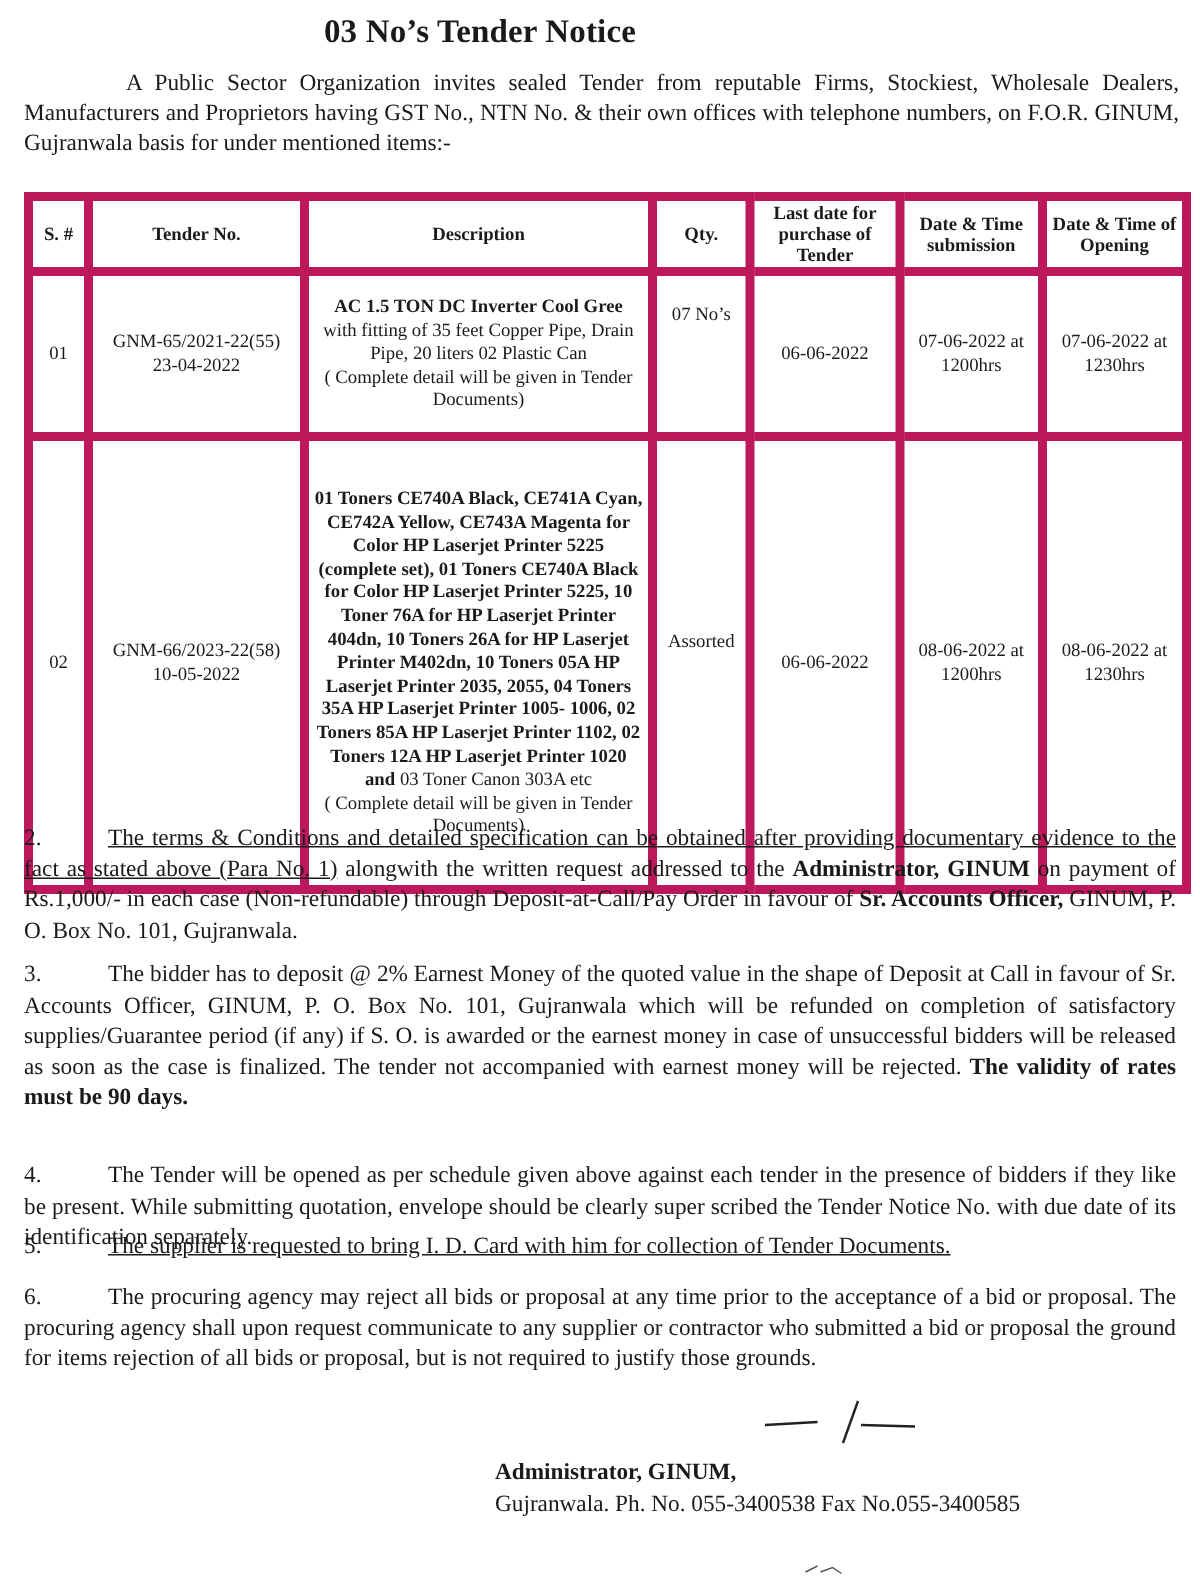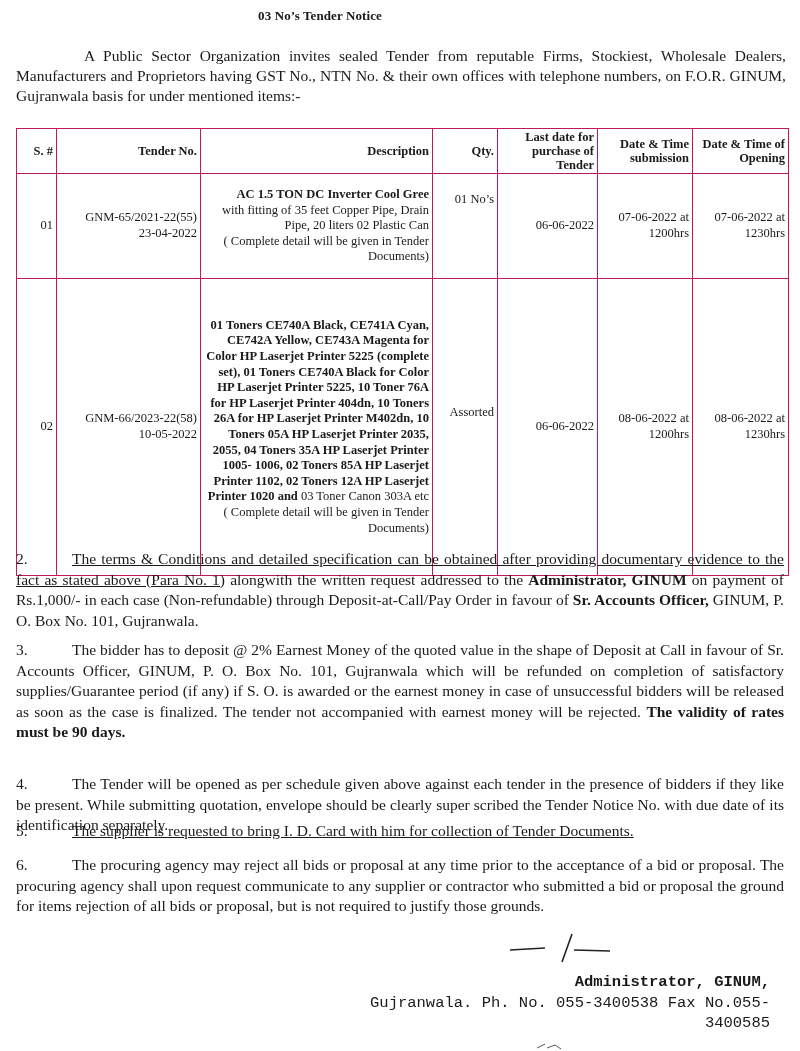--- a/index.html
+++ b/index.html
@@ -3,53 +3,53 @@
 <meta charset="utf-8">
 <style>
   html, body { margin: 0; padding: 0; background: #ffffff; }
   body {
     width: 800px; height: 1051px; position: relative; overflow: hidden;
     font-family: "Liberation Serif", "DejaVu Serif", serif;
     color: #1a1a1a;
   }
   .title {
     position: absolute; top: 8px; left: 0; width: 640px; text-align: center;
-    font-weight: bold; font-size: 13px; letter-spacing: 0.1px;
+    font-weight: bold; font-size: 22px; letter-spacing: 0.1px;
   }
   .intro {
     position: absolute; top: 46px; left: 16px; width: 770px;
     font-size: 15.5px; line-height: 20px; text-align: justify;
     text-indent: 68px;
   }
   table.tenders {
     position: absolute; top: 128px; left: 16px; width: 772px;
     border-collapse: collapse; table-layout: fixed;
     font-size: 12.5px; line-height: 15.6px;
   }
   table.tenders th, table.tenders td {
-    border: 1px solid #be185d; text-align: right; vertical-align: middle;
+    border: 6px solid #be185d; text-align: center; vertical-align: middle;
     padding: 0 3px;
   }
   table.tenders th { font-weight: bold; height: 44px; font-size: 12.5px; line-height: 14px; }
   table.tenders tr.r1 td { height: 86px; }
   table.tenders tr.r2 td { height: 268px; }
   .desc-bold { font-weight: bold; }
   .para {
     position: absolute; left: 16px; width: 768px;
     font-size: 15.5px; line-height: 20.5px; text-align: justify;
   }
   .para .num { display: inline-block; width: 56px; }
   .u { text-decoration: underline; }
   .b { font-weight: bold; margin-top: 41px; }
   .signature {
     position: absolute; top: 928px; left: 500px; width: 120px; height: 40px;
   }
   .sig-block {
-    position: absolute; top: 972px; left: 330px; width: 440px; text-align: right;
-    font-size: 15.5px; line-height: 20.5px; font-family: Liberation Mono, monospace;
+    position: absolute; top: 972px; left: 330px; width: 440px; text-align: left;
+    font-size: 15.5px; line-height: 20.5px;
   }
   .sig-block .name { font-weight: bold; }
   .mark {
     position: absolute; top: 1042px; left: 535px; width: 30px; height: 9px;
   }
 </style>
 </head>
 <body>
 
 <div class="title">03 No’s Tender Notice</div>
@@ -82,21 +82,21 @@
       <td>01</td>
       <td>
         <div>GNM-65/2021-22(55)</div>
         <div>23-04-2022</div>
       </td>
       <td>
         <span class="desc-bold">AC 1.5 TON DC Inverter Cool Gree</span><br>
         <span>with fitting of 35 feet Copper Pipe, Drain Pipe, 20 liters 02 Plastic Can</span><br>
         <span>( Complete detail will be given in Tender Documents)</span>
       </td>
-      <td style="vertical-align:top;padding-top:18px;">01 No’s</td>
+      <td style="vertical-align:top;padding-top:18px;">07 No’s</td>
       <td>06-06-2022</td>
       <td>
         <div>07-06-2022 at</div>
         <div>1200hrs</div>
       </td>
       <td>
         <div>07-06-2022 at</div>
         <div>1230hrs</div>
       </td>
     </tr>

